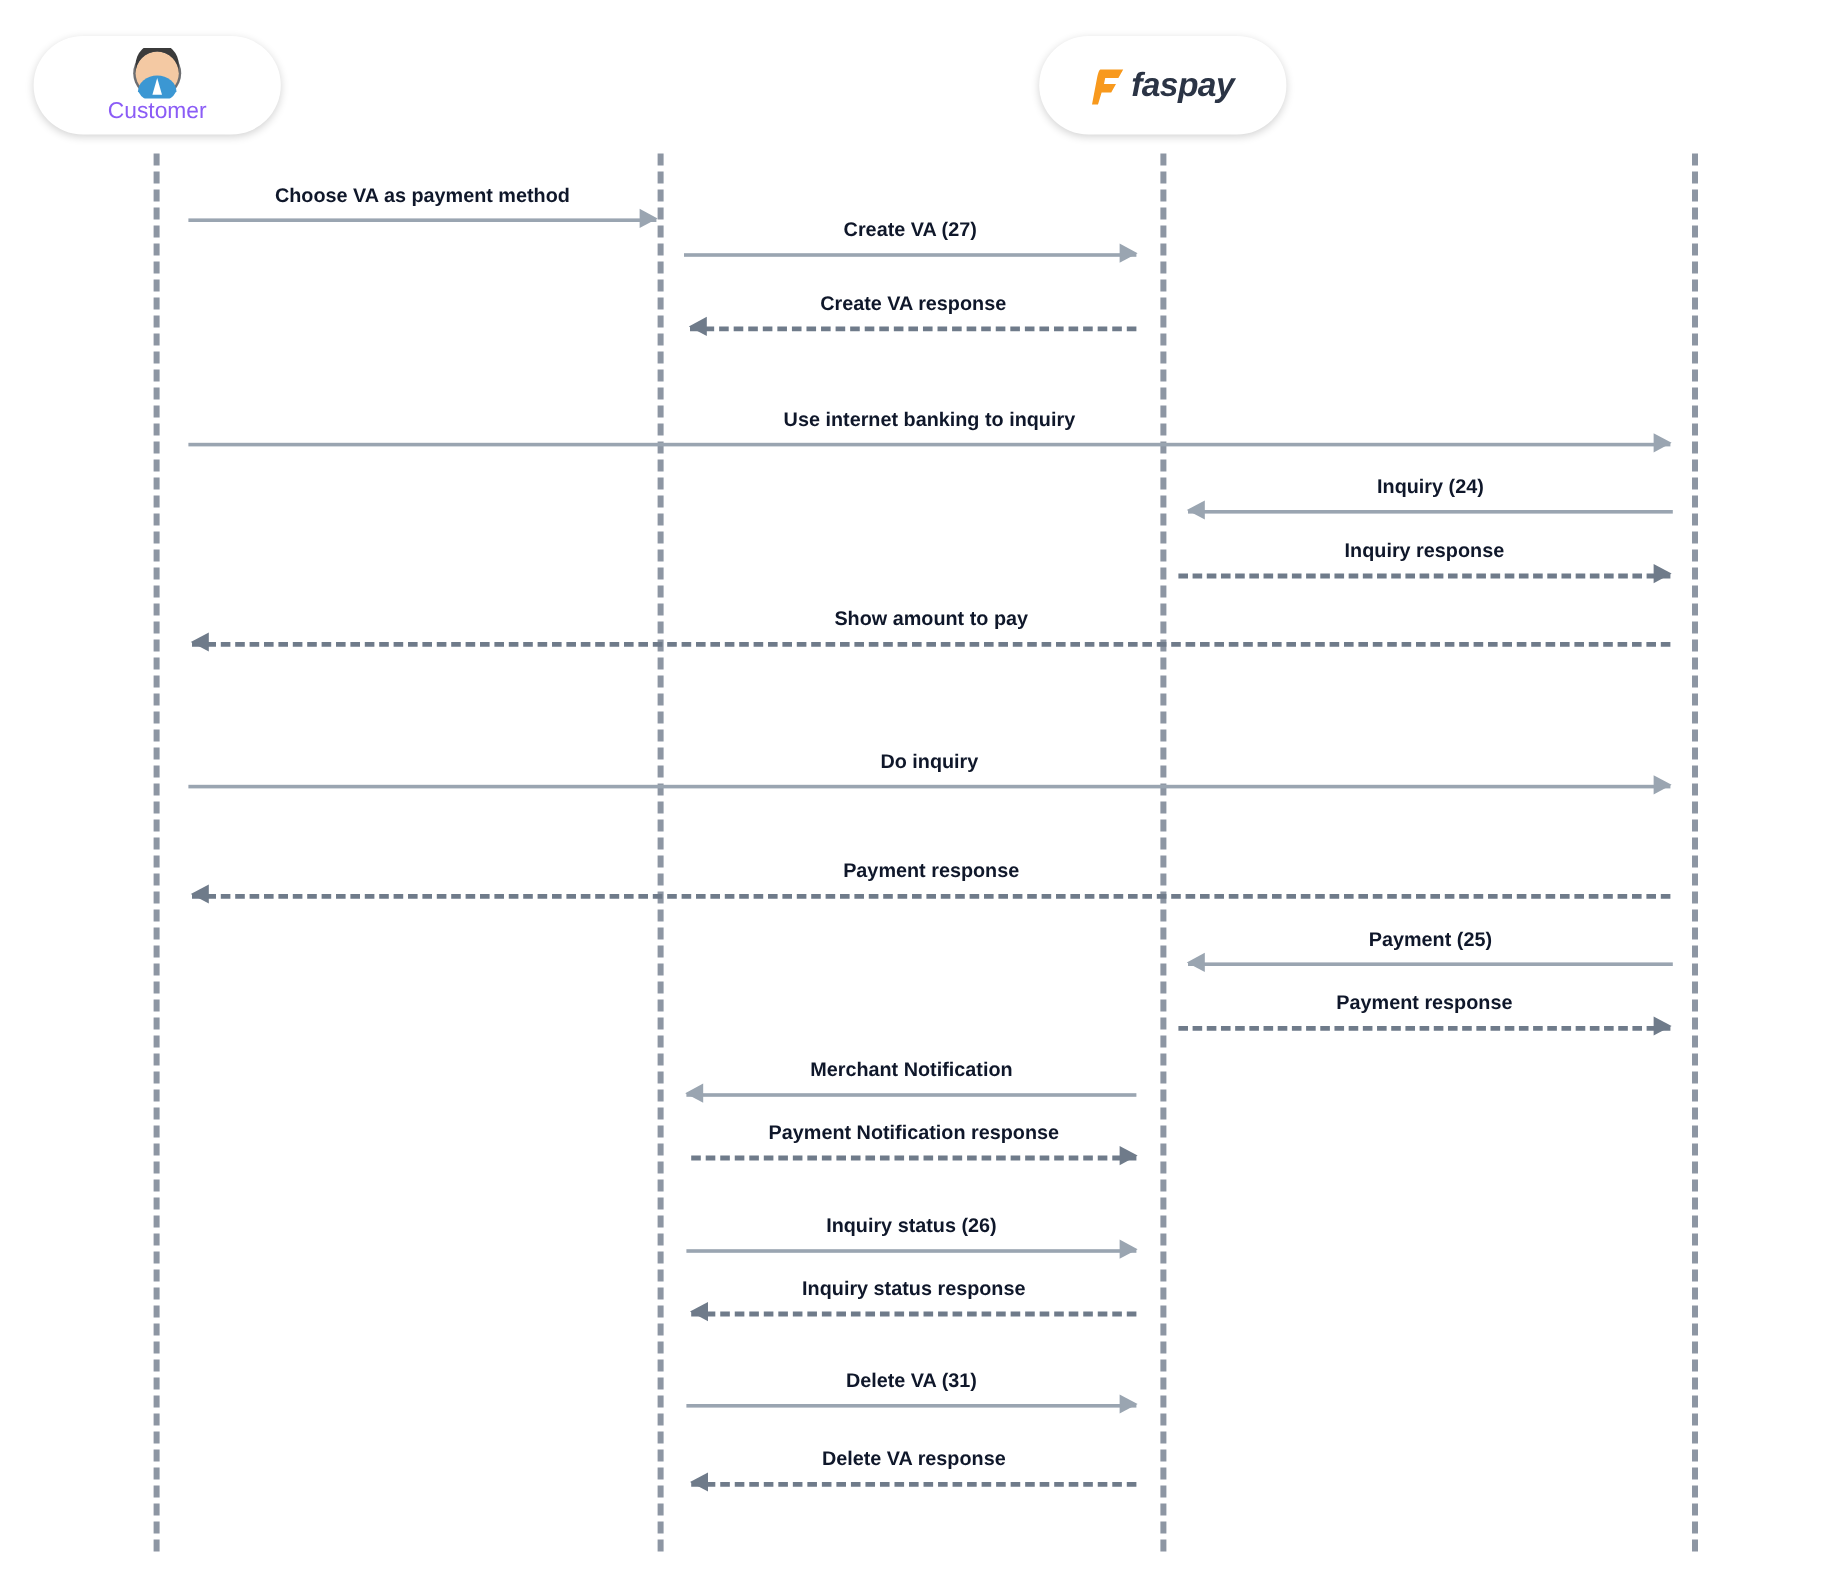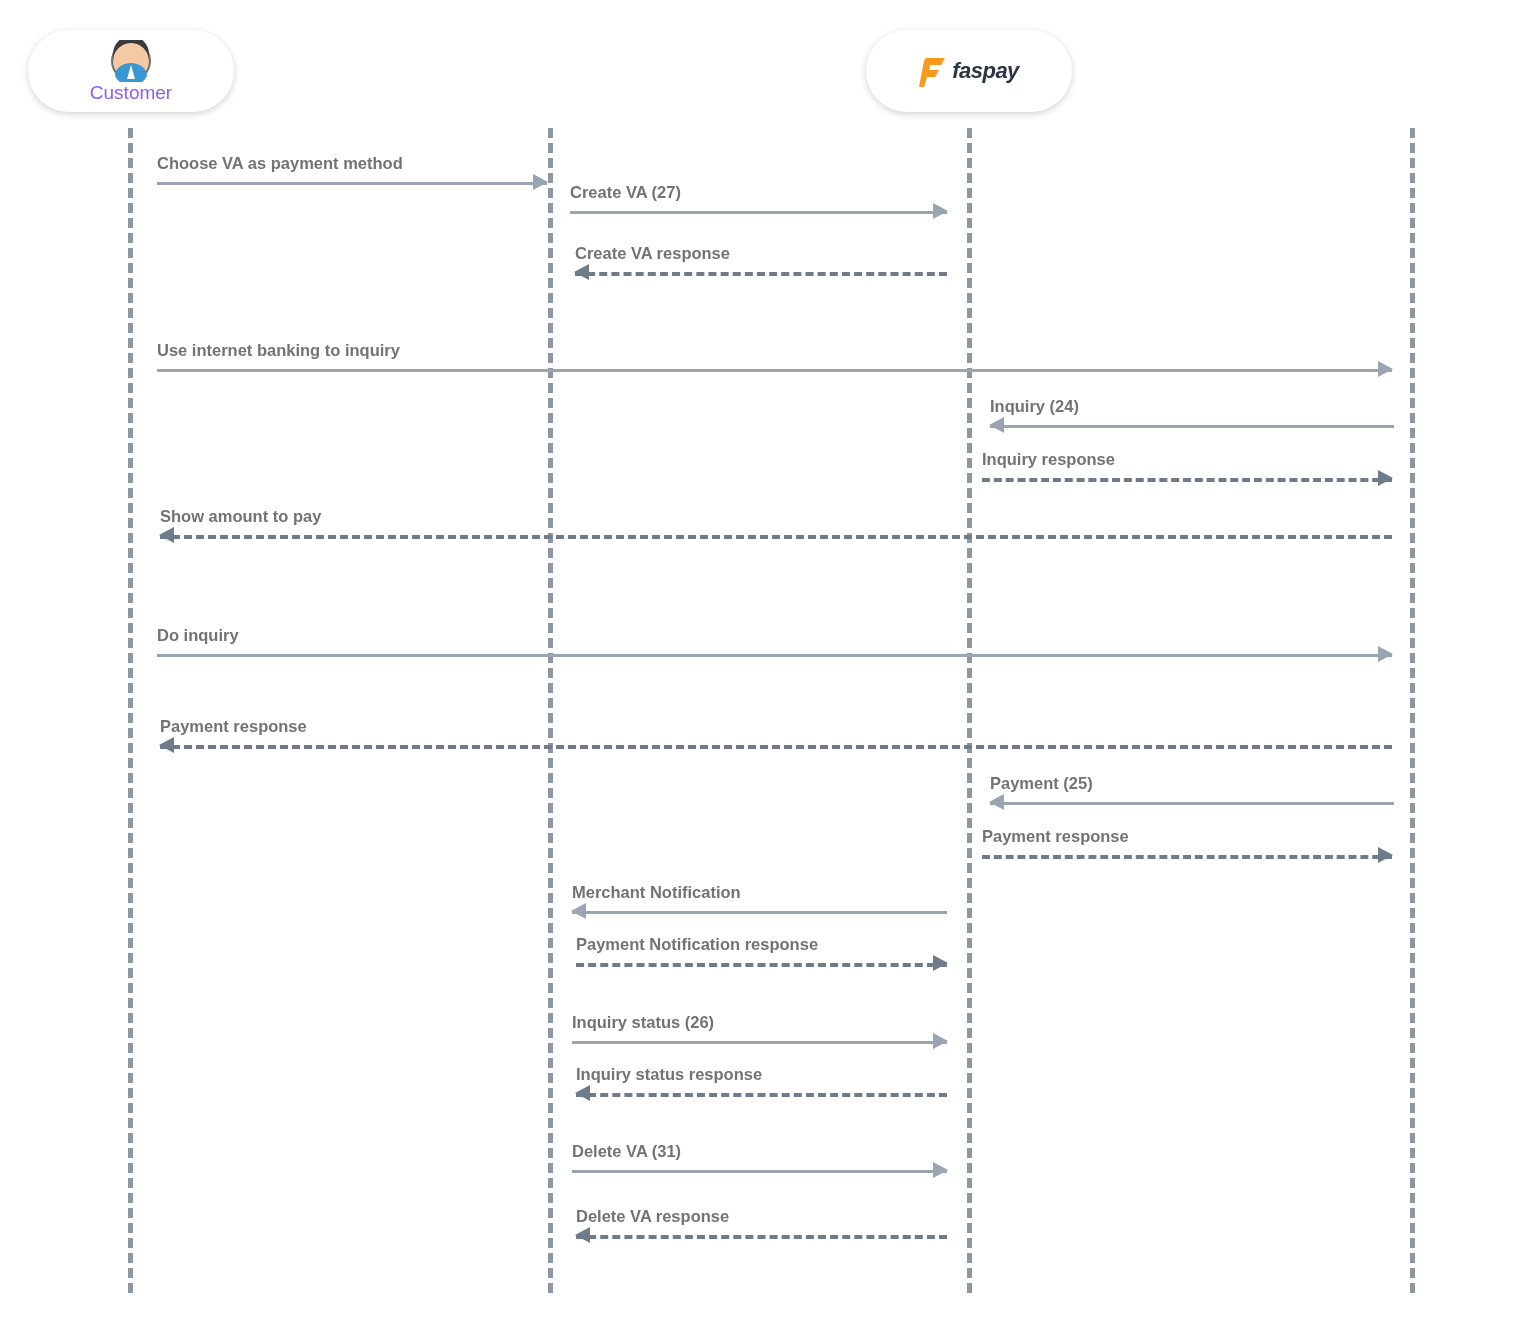--- a/index.html
+++ b/index.html
@@ -88,41 +88,41 @@
     border-right: 15px solid #9aa5b1;
     left: -1px;
   }
   .msg.dashed .head.right { border-left-color: #6f7b8a; }
   .msg.dashed .head.left { border-right-color: #6f7b8a; }
 
   .msg .label {
     position: absolute;
     left: 0;
     width: 100%;
-    text-align: left;
+    text-align: center;
     bottom: 9px;
     font-size: 16.5px;
     font-weight: bold;
-    color: #737373;
+    color: #0f172a;
     white-space: nowrap;
   }
 
   
   .faspay-logo {
     display: flex;
     align-items: center;
     gap: 7px;
   }
   .faspay-mark {
     width: 26px;
     height: 30px;
     position: relative;
   }
   .faspay-word {
-    font-size: 22px;
+    font-size: 28px;
     font-style: italic;
     font-weight: bold;
     color: #2b3445;
     letter-spacing: -0.5px;
   }
 </style>
 </head>
 <body>
 
 <div id="page">

